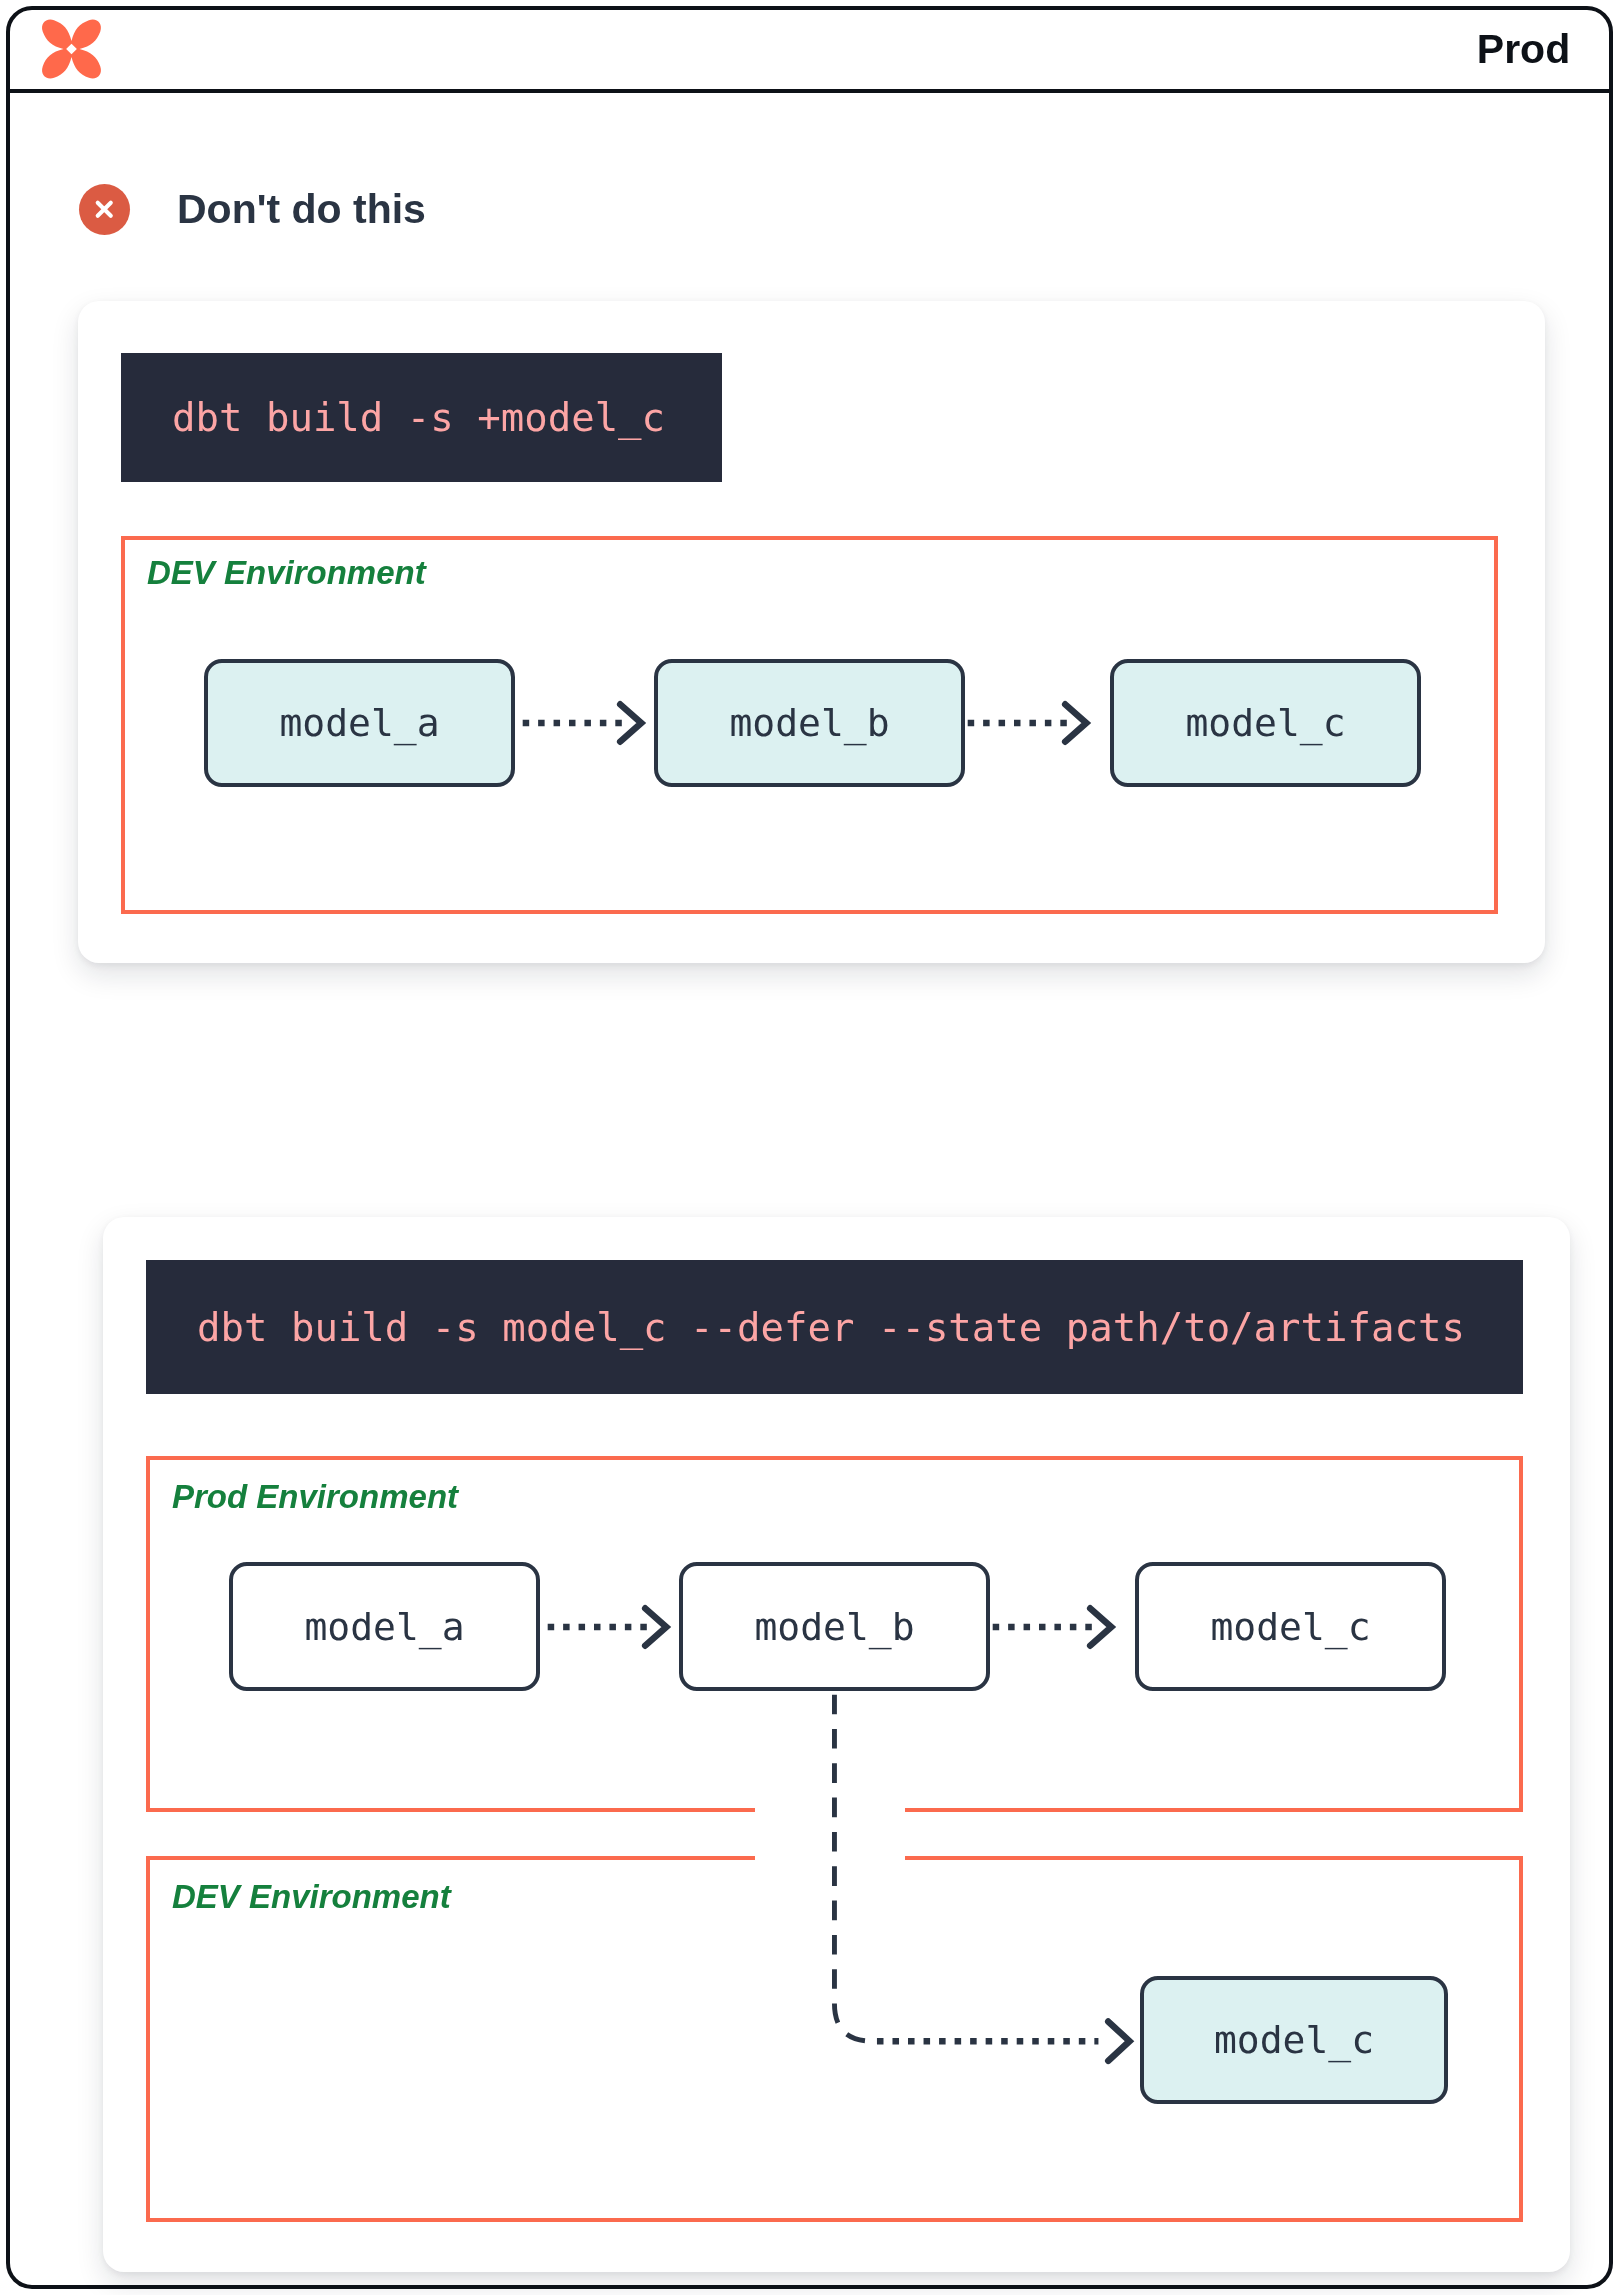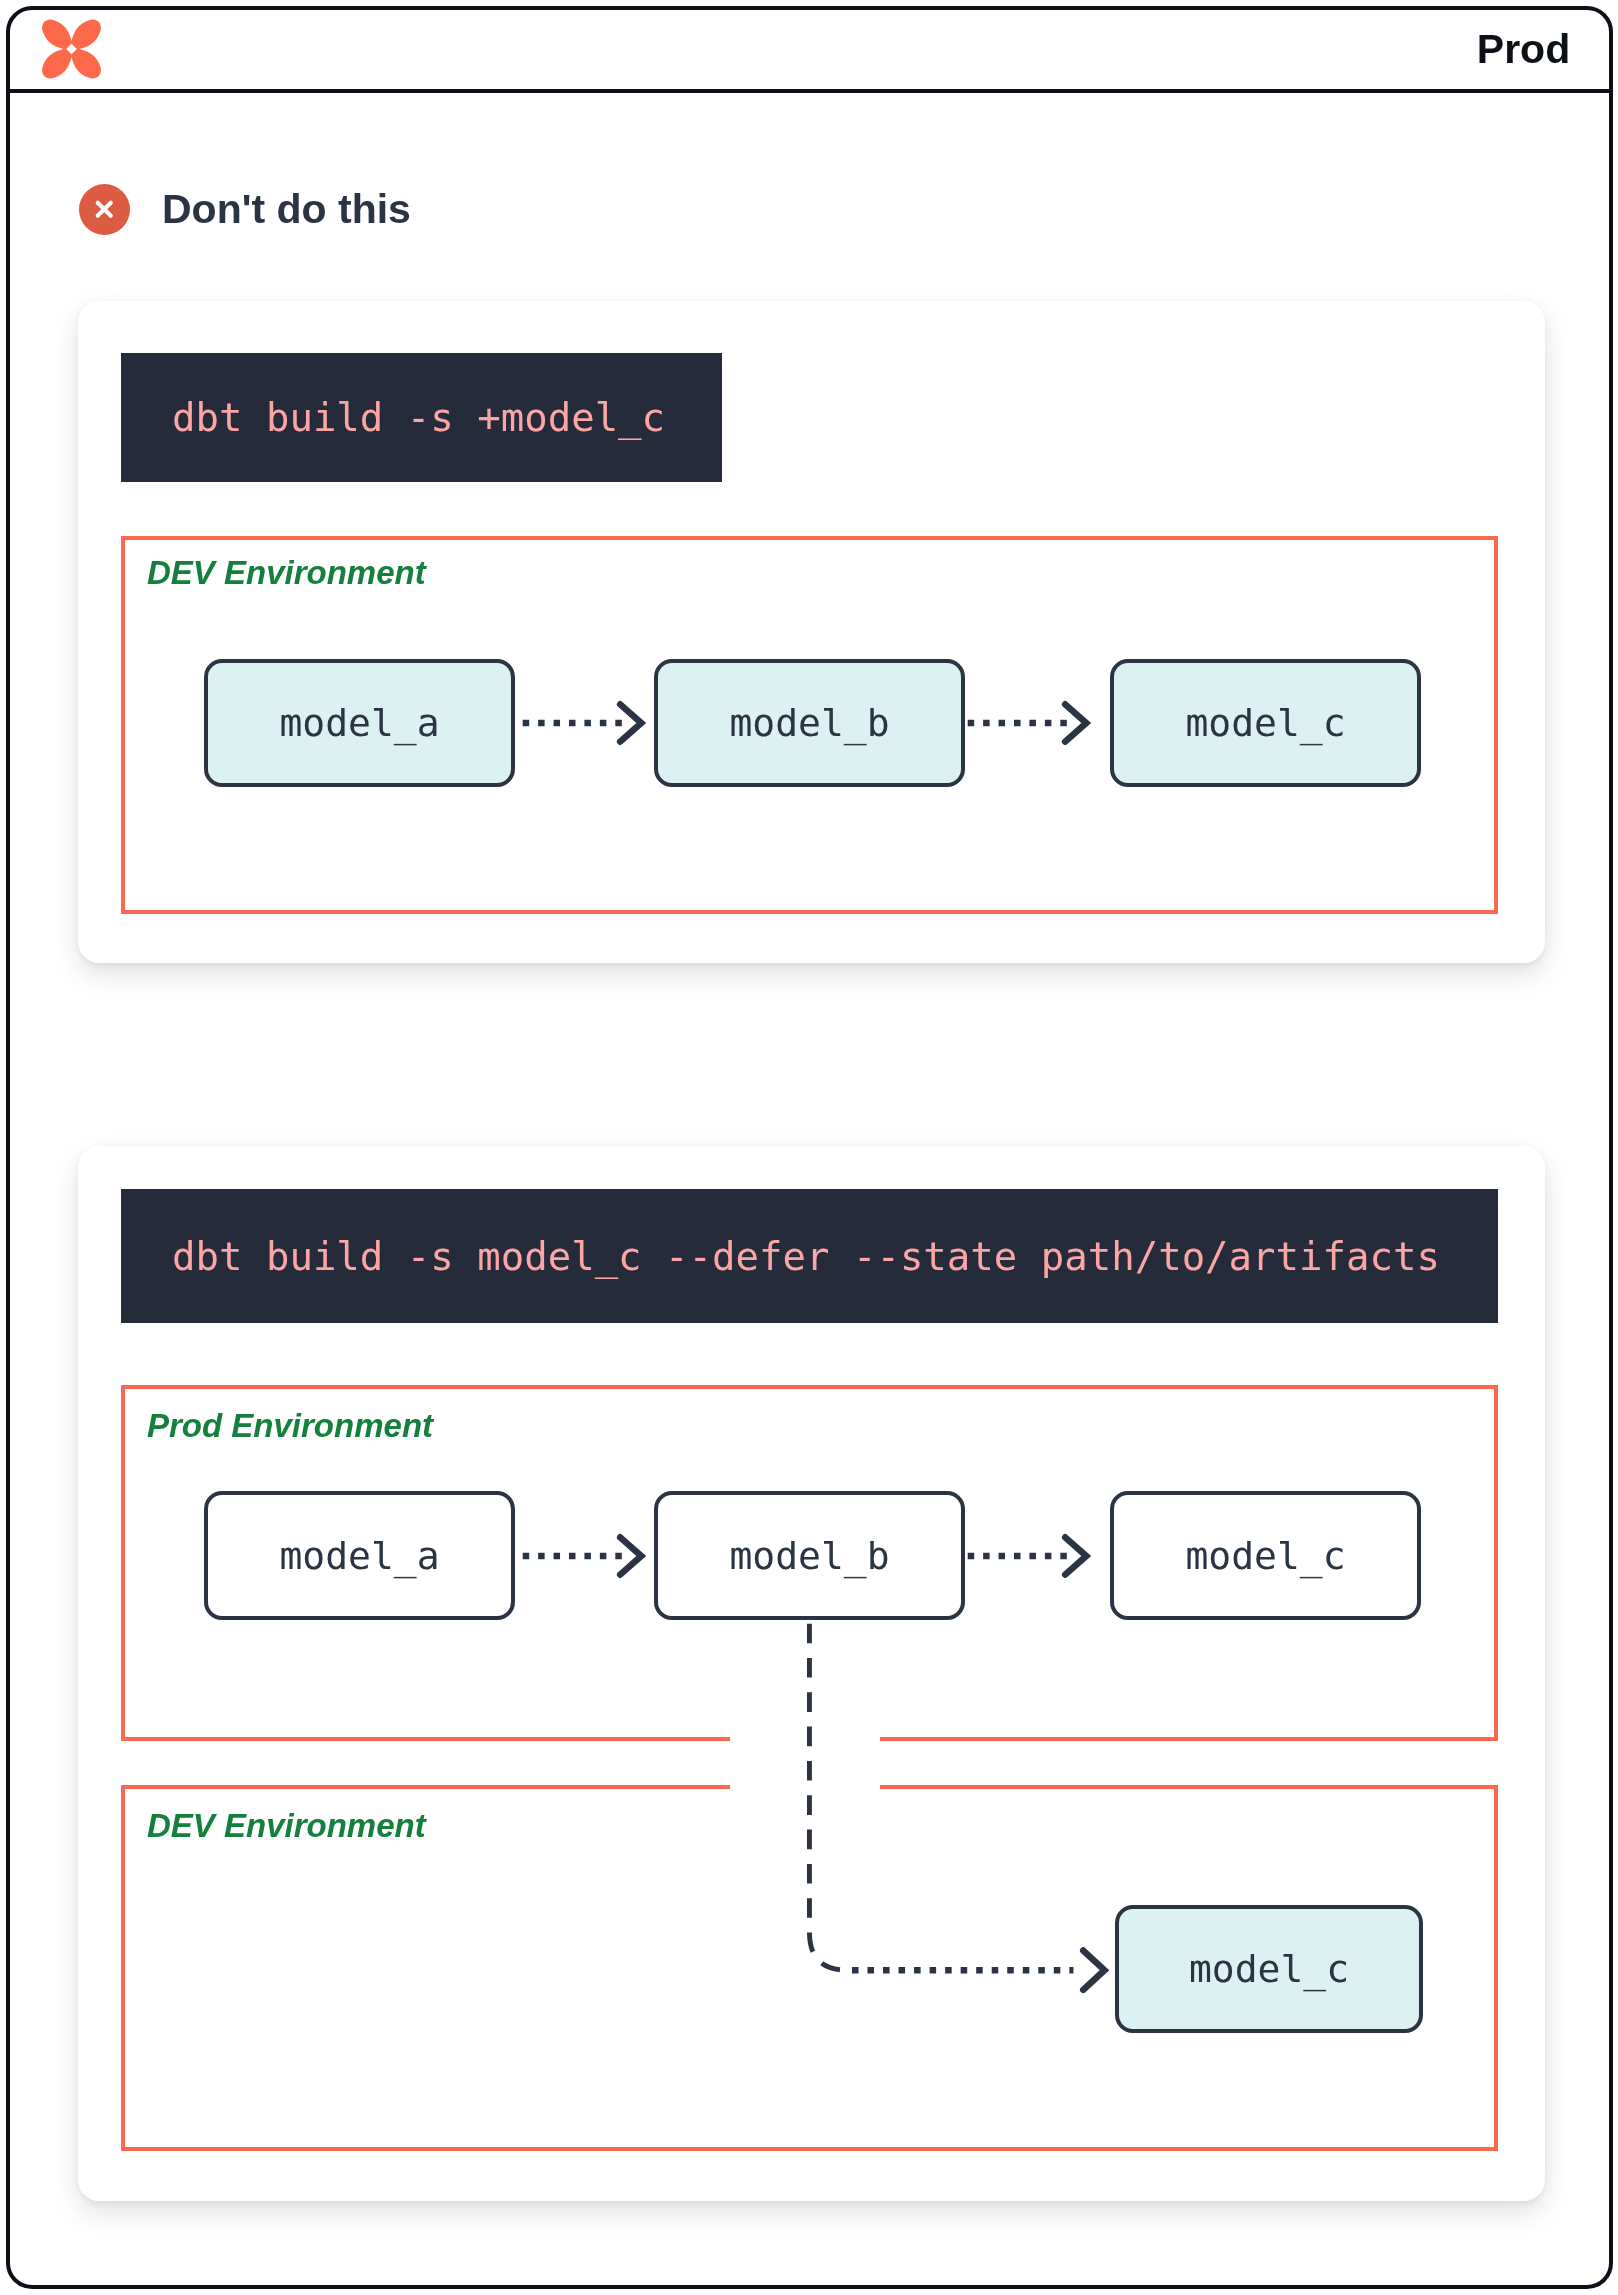--- a/index.html
+++ b/index.html
@@ -22,41 +22,41 @@
     display:flex;align-items:center;justify-content:space-between;
     padding:0 39px 0 28px;box-sizing:border-box;
     border-radius:23px 23px 0 0;
   }
   .logo{width:67px;height:72px;display:block;}
   .win-title{
     font-size:41px;font-weight:700;color:#0d1117;letter-spacing:0;
   }
   
   .sec-head{
-    position:absolute;left:79px;display:flex;align-items:center;gap:32px;
+    position:absolute;left:79px;display:flex;align-items:center;gap:47px;
   }
   .sec-head.first{top:184px;}
   .sec-head.second{top:1047px;}
   .badge{
     width:51px;height:51px;border-radius:50%;
     display:flex;align-items:center;justify-content:center;flex:0 0 auto;
   }
   .badge.red{background:#db5b43;}
   .badge.teal{background:#17959c;}
   .sec-title{
     font-size:41px;font-weight:800;color:#2a3443;white-space:nowrap;
   }
   
   .card{
     position:absolute;left:78px;width:1467px;background:#ffffff;
     border-radius:21px;
     box-shadow:0 11.4px 28px rgba(17,24,39,.12), 0 2.5px 6.5px rgba(17,24,39,.06);
   }
   .card.one{top:301px;height:662px;}
-  .card.two{top:1146px;height:1055px;}
+  .card.two{top:1217px;height:1055px;margin-left:25px;}
   
   .code{
     position:absolute;background:#262b3b;color:#fca5a5;
     display:flex;align-items:center;box-sizing:border-box;
     font-family:"DejaVu Sans Mono", monospace;font-size:39px;
     padding-left:51px;white-space:nowrap;
   }
   .code.c1{left:43px;top:52px;width:601px;height:129px;}
   .code.c2{left:43px;top:43px;width:1377px;height:134px;}
   

